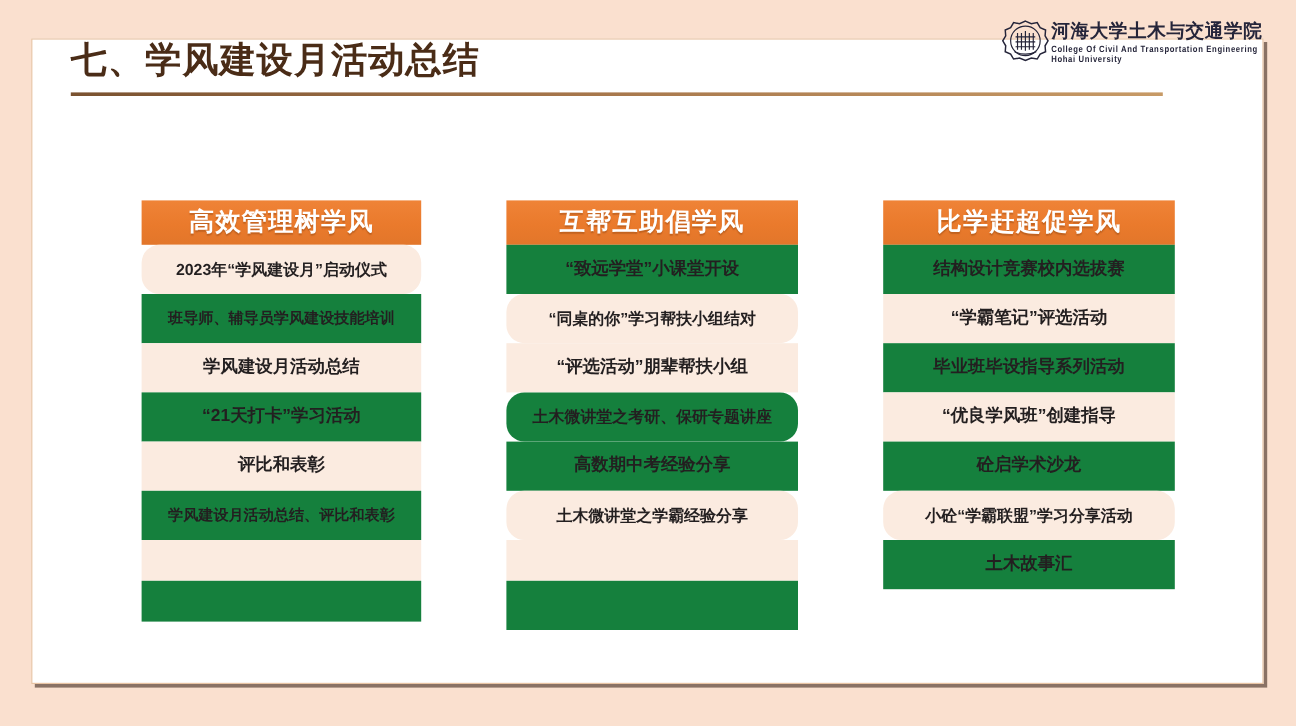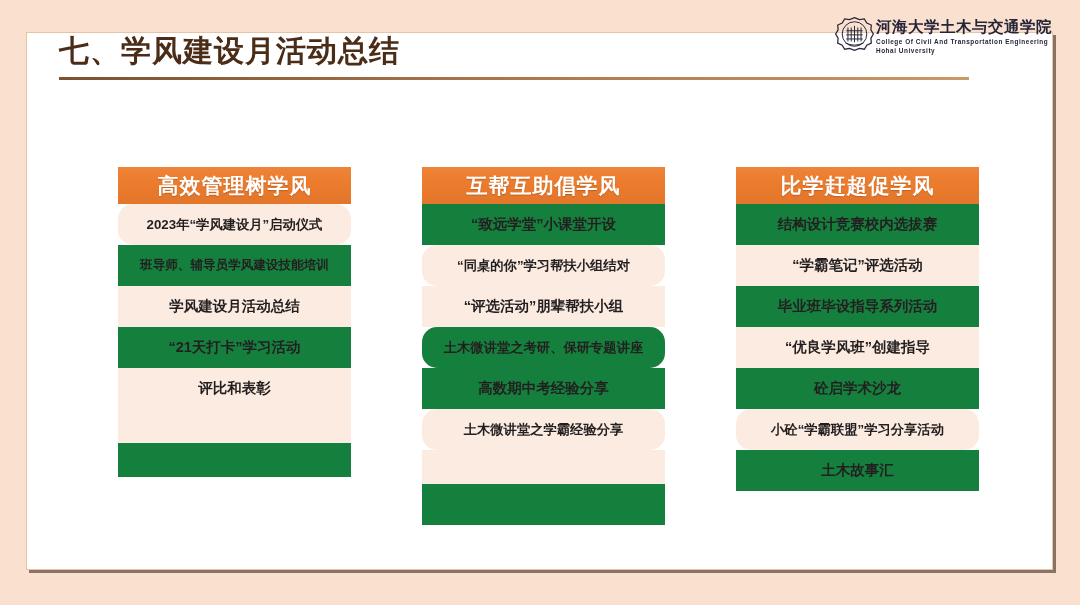--- a/index.html
+++ b/index.html
@@ -170,20 +170,21 @@
 
   <div class="columns">
 
     <div class="column">
       <div class="col-header">高效管理树学风</div>
       <div class="col-row even small">2023年“学风建设月”启动仪式</div>
       <div class="col-row odd tiny">班导师、辅导员学风建设技能培训</div>
       <div class="col-row even">学风建设月活动总结</div>
       <div class="col-row odd">“21天打卡”学习活动</div>
       <div class="col-row even">评比和表彰</div>
+      <div class="col-row odd tiny">学风建设月活动总结、评比和表彰</div>
       <div class="col-row even empty"></div>
       <div class="col-row odd empty"></div>
     </div>
 
     <div class="column wide">
       <div class="col-header">互帮互助倡学风</div>
       <div class="col-row odd">“致远学堂”小课堂开设</div>
       <div class="col-row even small">“同桌的你”学习帮扶小组结对</div>
       <div class="col-row even">“评选活动”朋辈帮扶小组</div>
       <div class="col-row odd small">土木微讲堂之考研、保研专题讲座</div>

